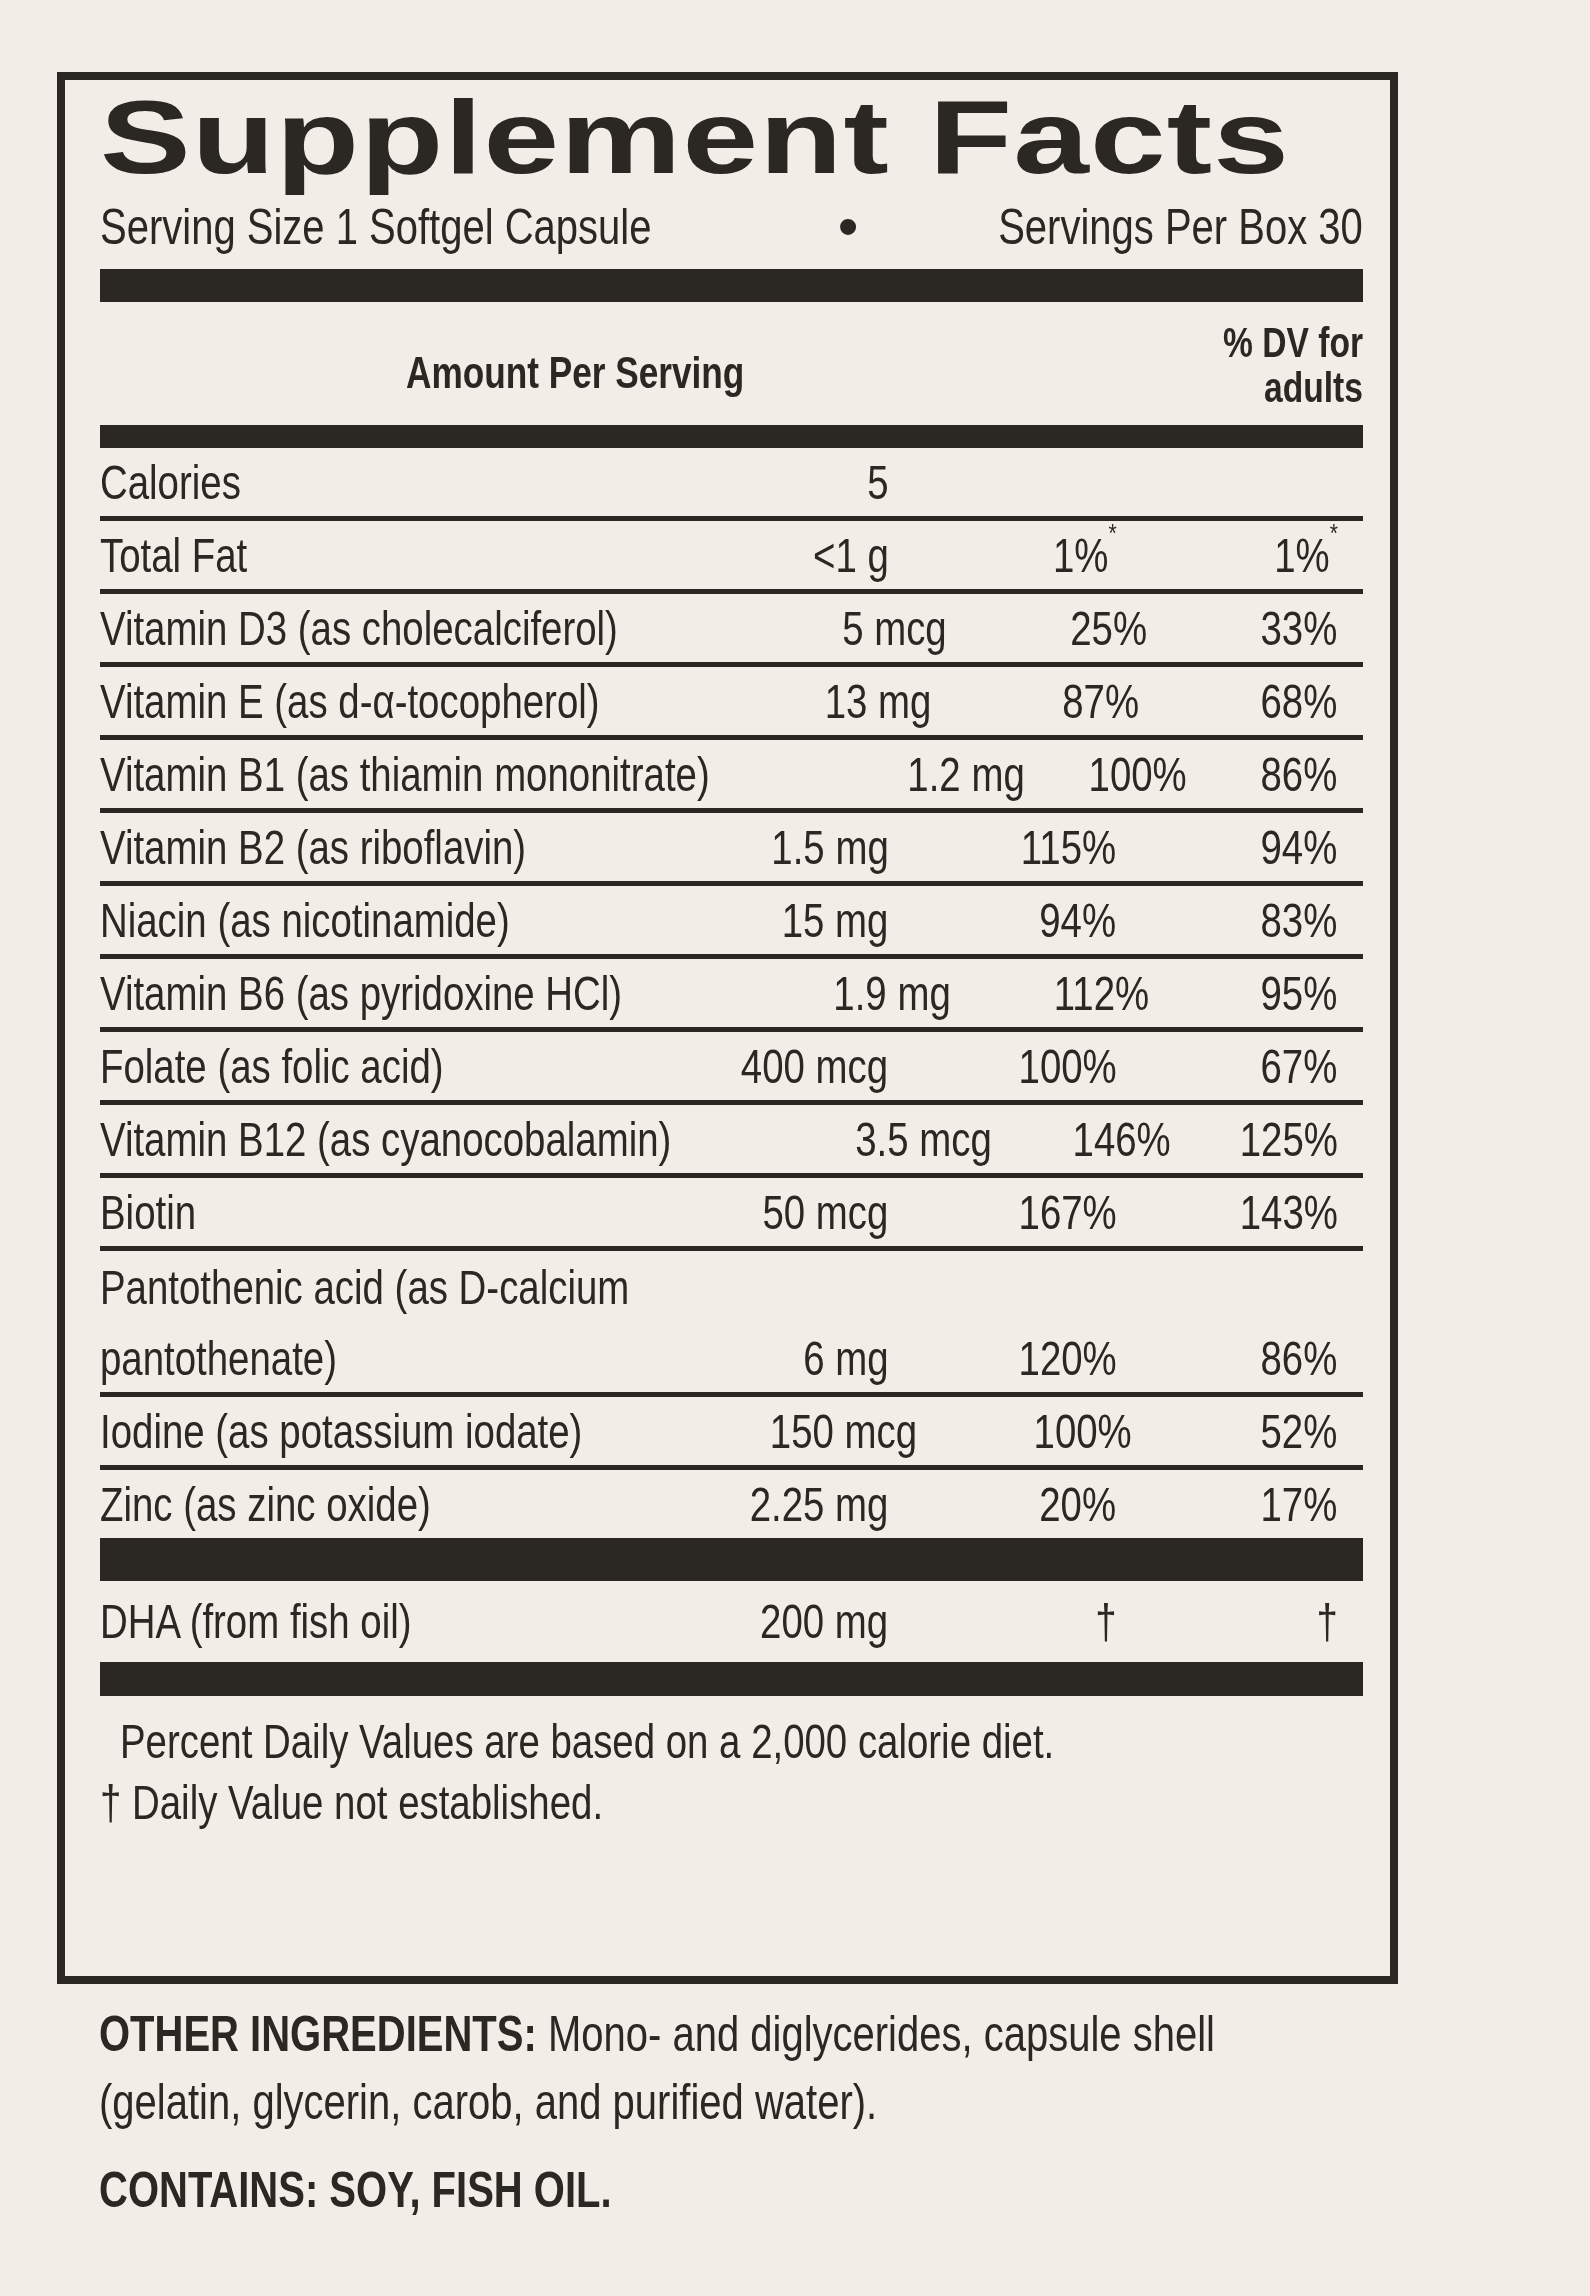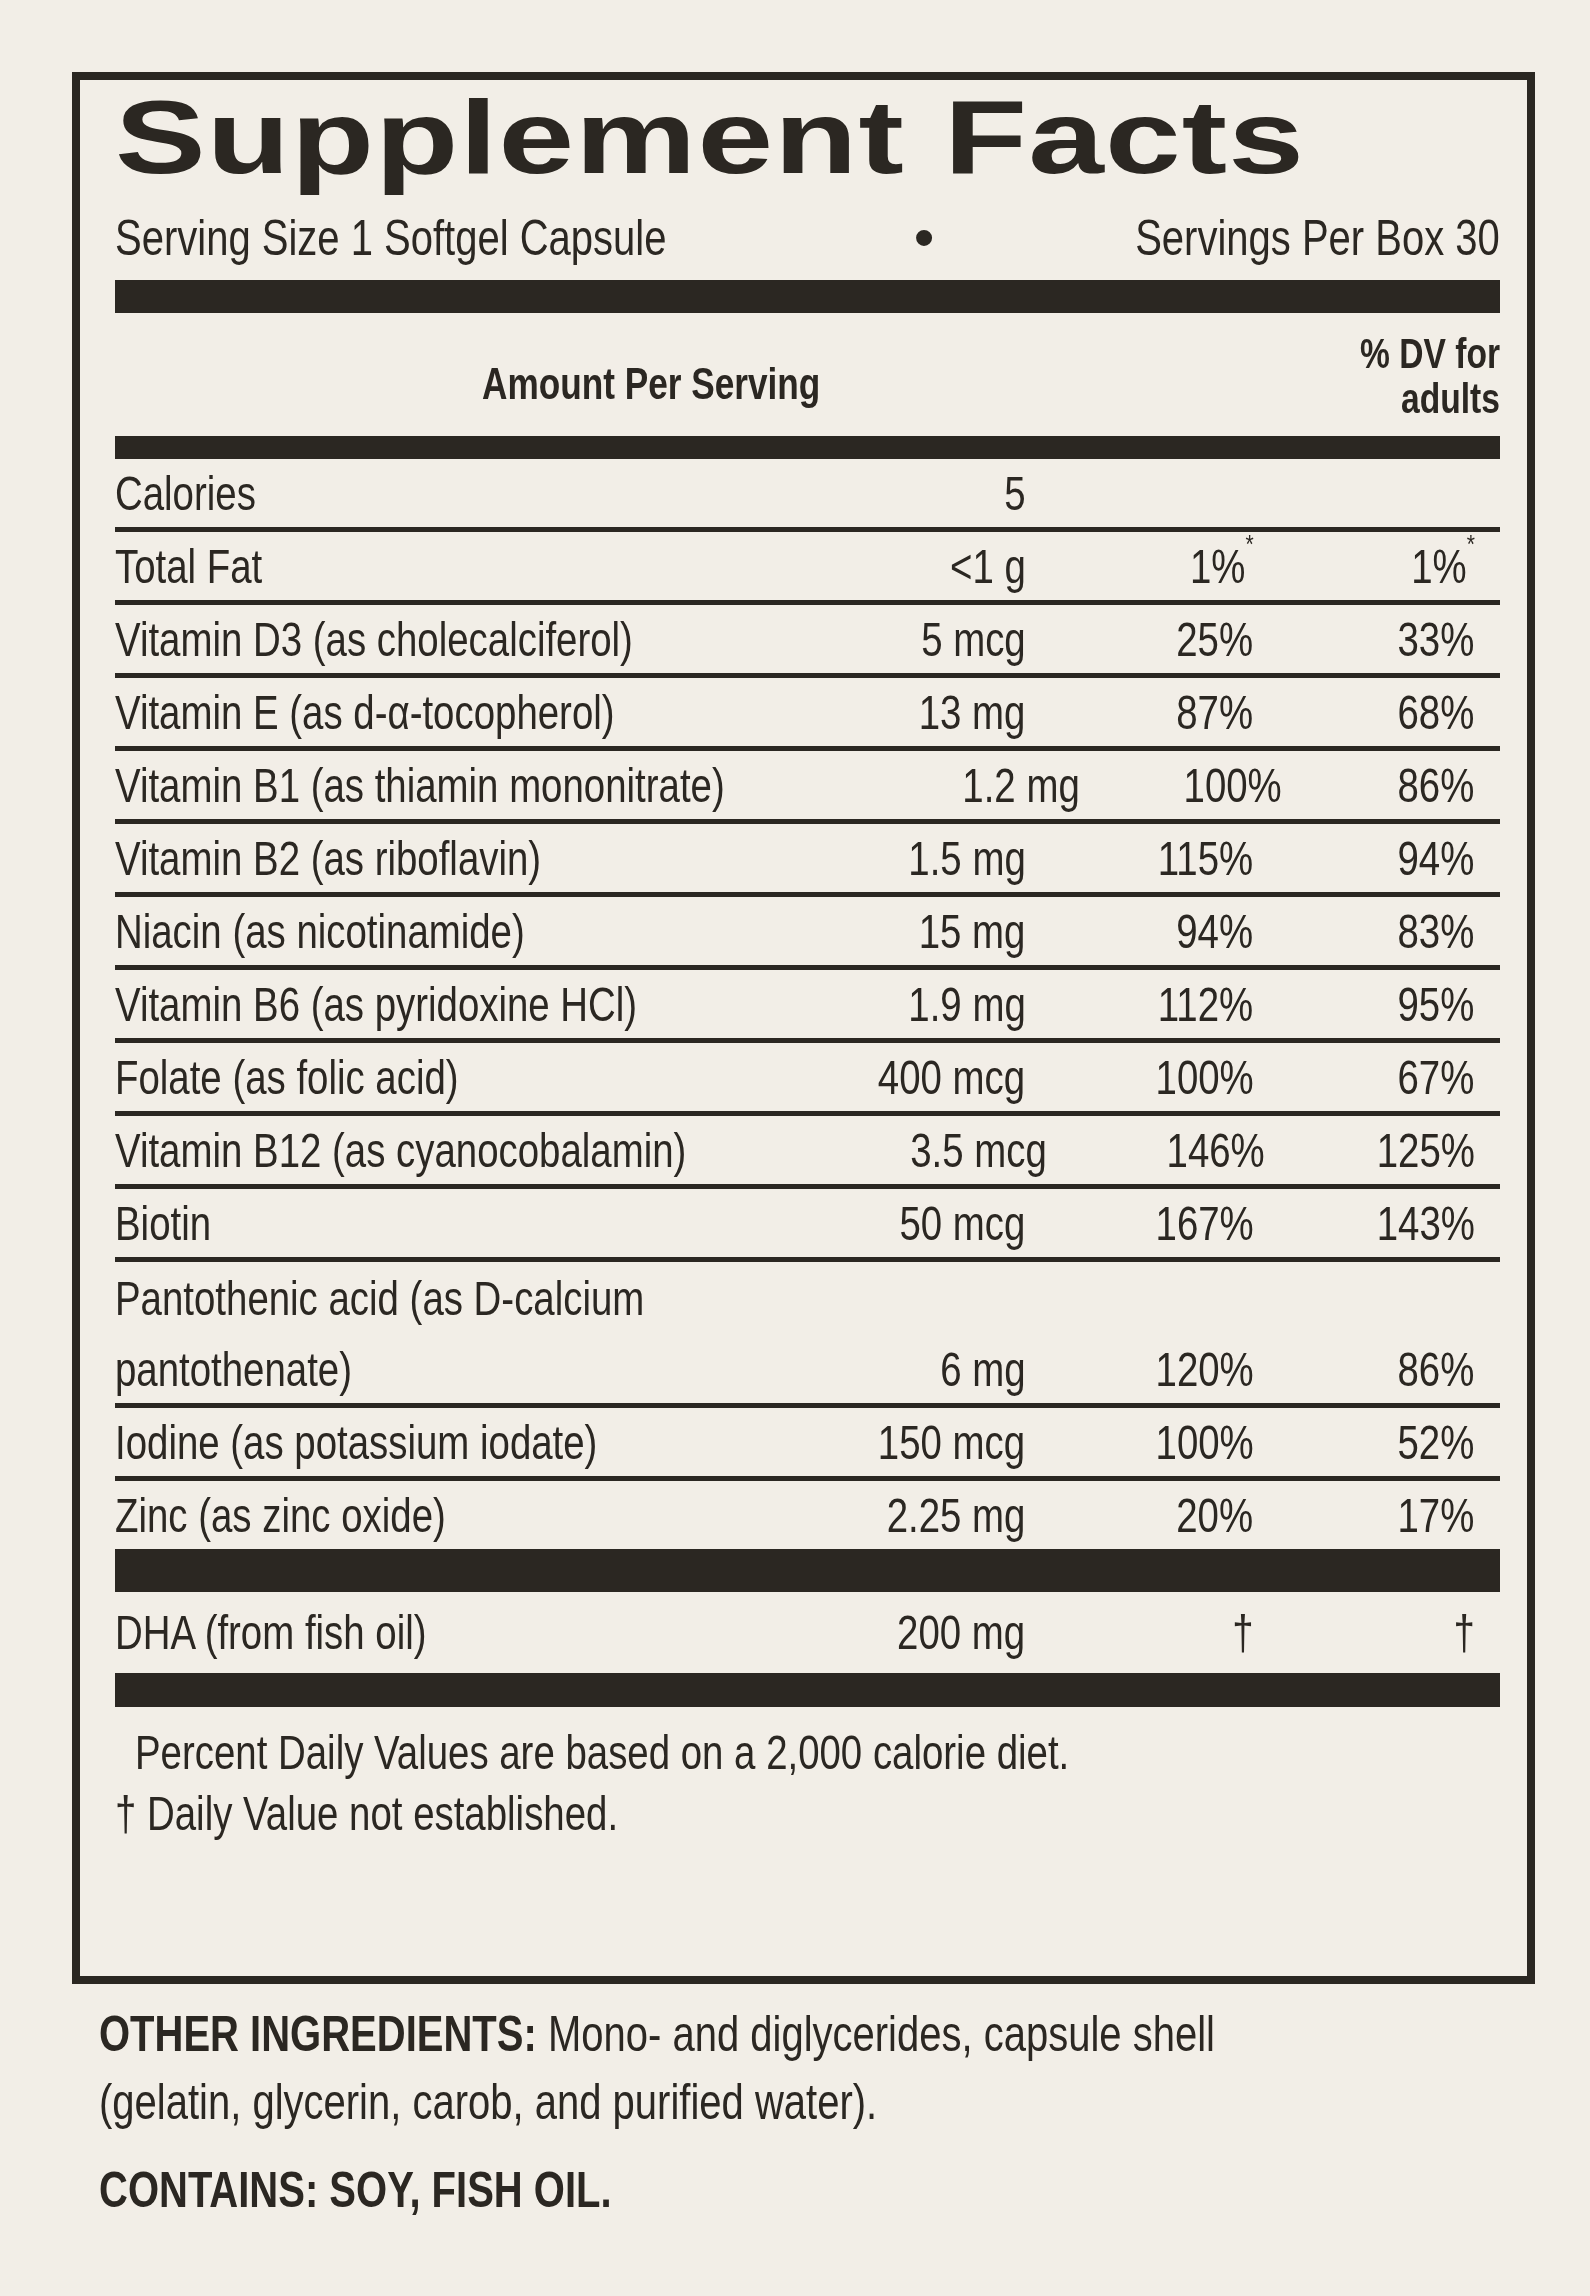--- a/index.html
+++ b/index.html
@@ -3,28 +3,28 @@
 <meta charset="utf-8">
 <style>
   html,body{margin:0;padding:0;background:#f2eee7;}
   .page{position:relative;width:1591px;height:2297px;background:#f2eee7;
         color:#2b2722;font-family:"Liberation Sans",sans-serif;overflow:hidden;}
 
   
   .cx  {display:inline-block;transform:scaleX(0.8);transform-origin:0 50%;white-space:nowrap;}
   .cx-r{display:inline-block;transform:scaleX(0.8);transform-origin:100% 50%;white-space:nowrap;}
 
-  .label-box{position:absolute;left:72px;top:72px;width:1463px;height:1912px;
+  .label-box{position:absolute;left:57px;top:72px;width:1341px;height:1912px;
              border:8.3px solid #2b2722;box-sizing:border-box;padding:0 27.5px 0 35px;}
 
   .title{margin-top:5.5px;font-size:103px;font-weight:bold;line-height:1;}
   .title .t{display:inline-block;transform:scaleX(1.32);transform-origin:0 50%;
             white-space:nowrap;letter-spacing:0.9px;}
 
-  .serving-row{margin-top:20px;display:flex;justify-content:space-between;
+  .serving-row{margin-top:9px;display:flex;justify-content:space-between;
                align-items:center;font-size:50px;}
   .serving-row .dot{font-size:59px;line-height:0;}
 
   .bar{background:#2b2722;}
   .bar1{height:33px;margin-top:13px;}
   .bar2{height:23px;margin-top:14.7px;}
   .bar3{height:38px;}
   .bar4{height:34px;}
 
   .header-row{display:flex;align-items:flex-end;margin-top:18.4px;font-weight:bold;}

